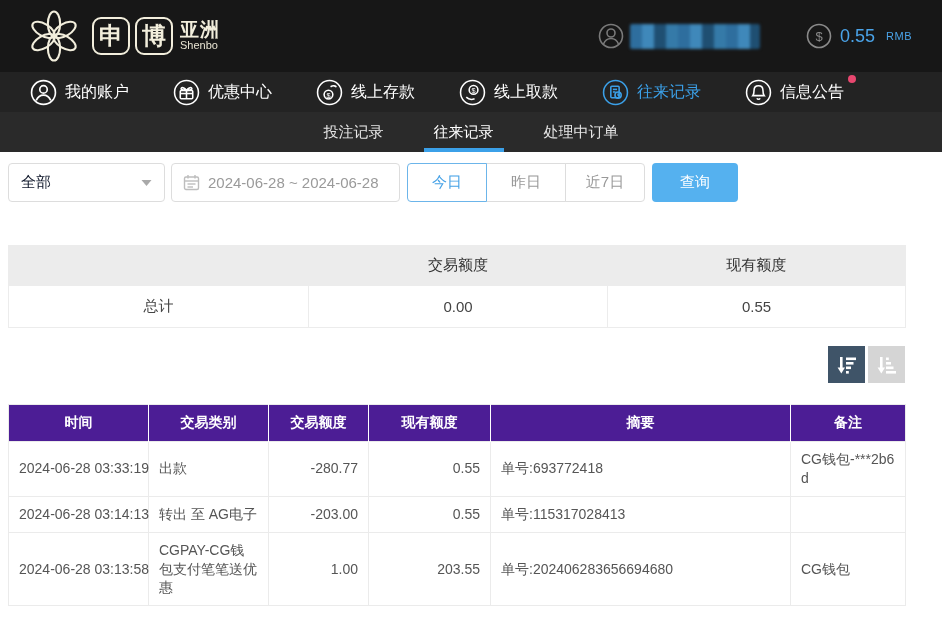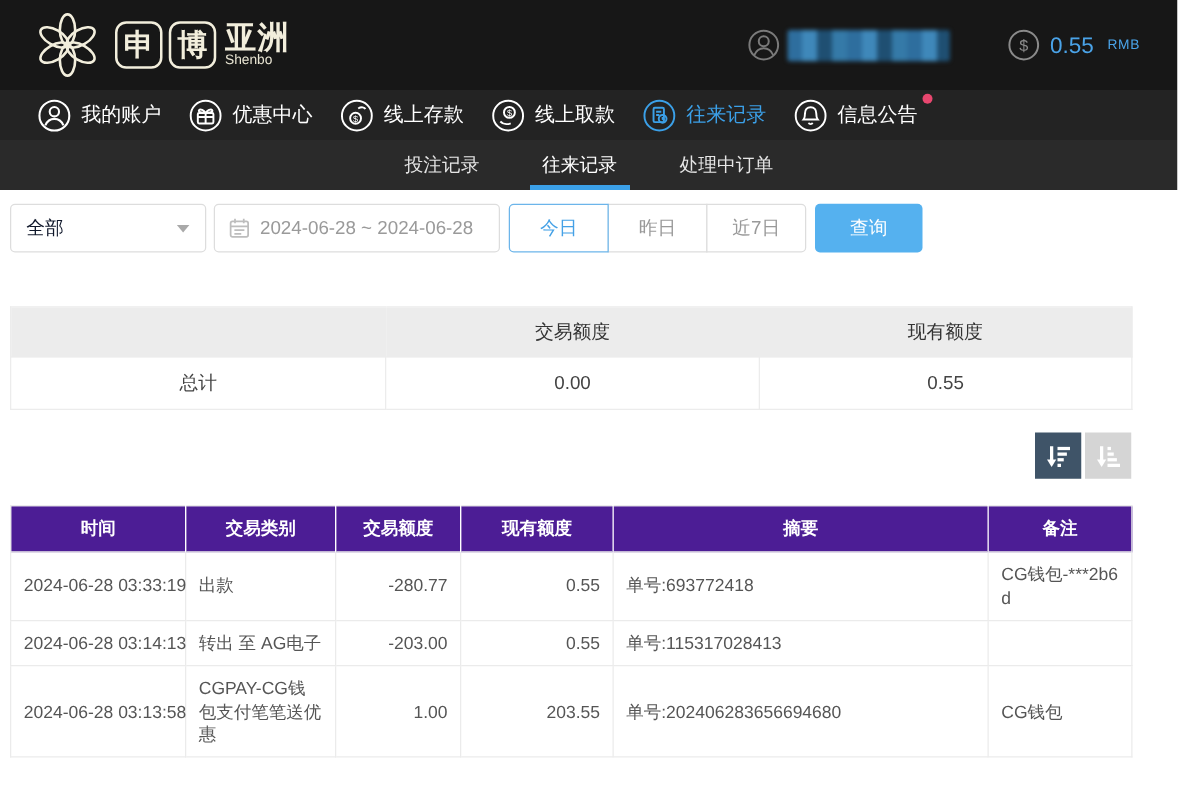--- a/index.html
+++ b/index.html
@@ -6,33 +6,33 @@
   html,body { width:942px; height:629px; overflow:hidden; background:#fff;
     font-family:"Liberation Sans","DejaVu Sans",sans-serif; }
 
   
   .top-header { height:72px; background:#171717; display:flex; align-items:center; justify-content:space-between; padding:0 30px 0 26px; }
   .logo-wrap { display:flex; align-items:center; color:#f2eedc; }
   .logo-flower { margin-right:10px; }
   .logo-box { border:2px solid #f2eedc; border-radius:9px; width:38px; height:38px;
     display:flex; align-items:center; justify-content:center; font-size:24px; font-weight:bold; margin-right:5px; }
   .logo-right { display:flex; flex-direction:column; line-height:1.05; margin-left:2px; }
-  .logo-region { font-size:25px; font-weight:bold; letter-spacing:1px; }
+  .logo-region { font-size:19px; font-weight:bold; letter-spacing:1px; }
   .logo-sub { font-size:11px; color:#e8e4d2; }
   .header-right { display:flex; align-items:center; gap:46px; }
   .user-chip { display:flex; align-items:center; gap:6px; }
   .redacted { width:130px; height:25px; border-radius:2px;
     background:repeating-linear-gradient(90deg,#2e6e9e 0 12px,#3f88ba 12px 24px,#1f4f72 24px 36px,#357aa8 36px 48px);
     filter:blur(1.5px); }
   .balance-chip { display:flex; align-items:center; gap:8px; }
   .balance-amount { color:#4aa3e8; font-size:18px; }
   .balance-cur { color:#4aa3e8; font-size:11px; margin-left:3px; letter-spacing:.5px; }
 
   
-  .nav-bar { height:40px; background:#232323; display:flex; align-items:center; padding-left:30px; gap:22px; }
+  .nav-bar { height:40px; background:#232323; display:flex; align-items:center; padding-left:30px; gap:44px; }
   .nav-item { display:flex; align-items:center; gap:8px; color:#fff; font-size:16px; cursor:pointer; position:relative; }
   .nav-item svg { color:#fff; }
   .nav-item.active { color:#3ba0e8; }
   .nav-item.active svg { color:#3ba0e8; }
   .dot { position:absolute; right:-12px; top:-4px; width:8px; height:8px; border-radius:50%; background:#e8476f; }
 
   
   .tab-bar { height:40px; background:#2a2a2a; display:flex; align-items:stretch; justify-content:center; gap:30px; }
   .tab { display:flex; align-items:center; padding:0 10px; font-size:15px; color:#e5e5e5; cursor:pointer; position:relative; }
   .tab.active { color:#fff; }

